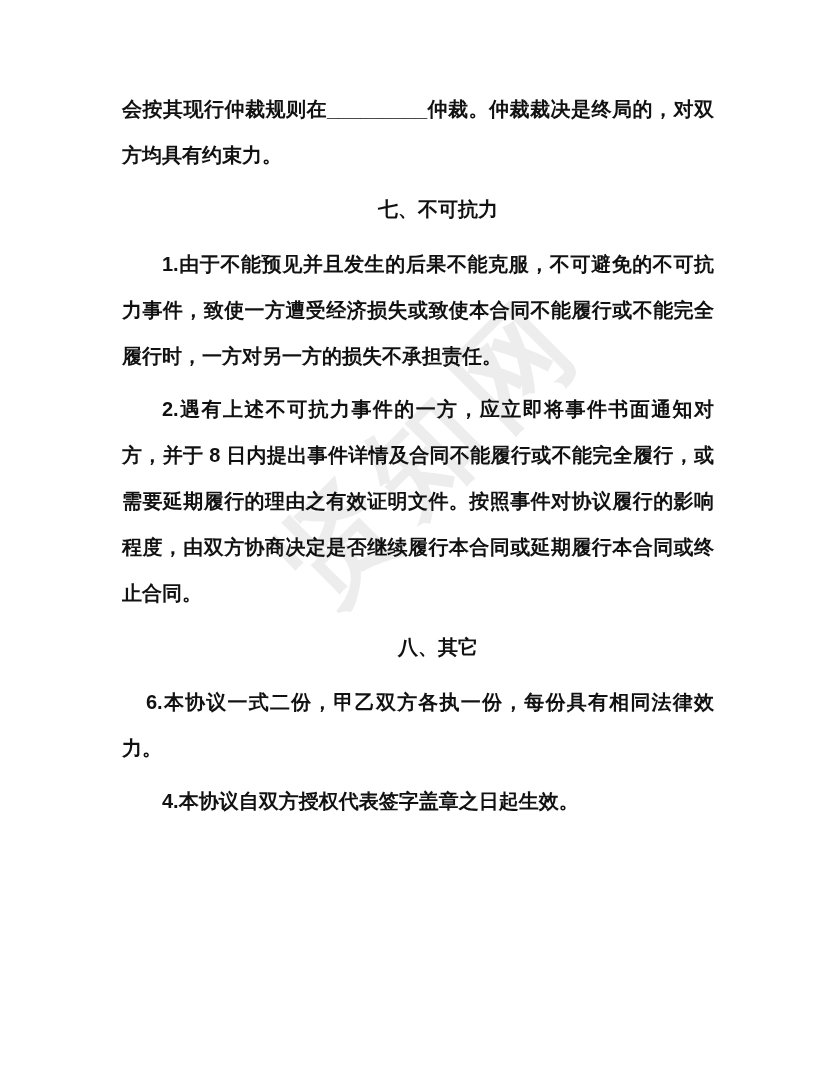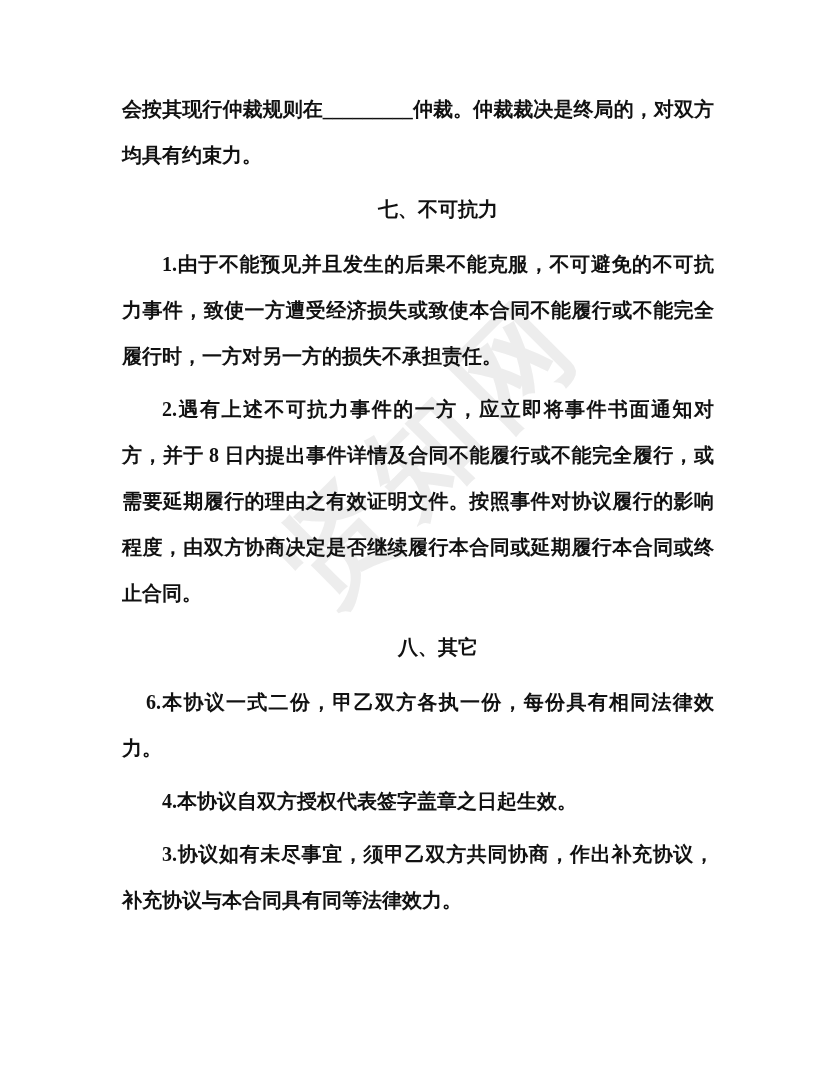--- a/index.html
+++ b/index.html
@@ -22,21 +22,20 @@
     left: 122px;
     width: 592px;
     font-size: 20px;
     line-height: 46px;
     font-weight: 600;
     text-align: justify;
   }
   .content p {
     margin: 0 0 7px 0;
     text-indent: 2em;
-    font-family: Liberation Serif, serif;
   }
   .content p.no-indent {
     text-indent: 0;
   }
   .content p.indent-sm {
     text-indent: 1.2em;
   }
   .content p.heading {
     margin: 8px 0 9px 0;
     text-align: center;
@@ -82,18 +81,17 @@
     <p>1.由于不能预见并且发生的后果不能克服，不可避免的不可抗力事件，致使一方遭受经济损失或致使本合同不能履行或不能完全履行时，一方对另一方的损失不承担责任。</p>
 
     <p>2.遇有上述不可抗力事件的一方，应立即将事件书面通知对方，并于 8 日内提出事件详情及合同不能履行或不能完全履行，或需要延期履行的理由之有效证明文件。按照事件对协议履行的影响程度，由双方协商决定是否继续履行本合同或延期履行本合同或终止合同。</p>
 
     <p class="heading">八、其它</p>
 
     <p class="indent-sm">6.本协议一式二份，甲乙双方各执一份，每份具有相同法律效力。</p>
 
     <p>4.本协议自双方授权代表签字盖章之日起生效。</p>
 
-    <p>3.协议如有未尽事宜，须甲乙双方共同协商，作出补充协议，补充协议与本合同具有同等法律效力。</p>
 
 
 
   </div>
 </div>
 
 </body></html>

